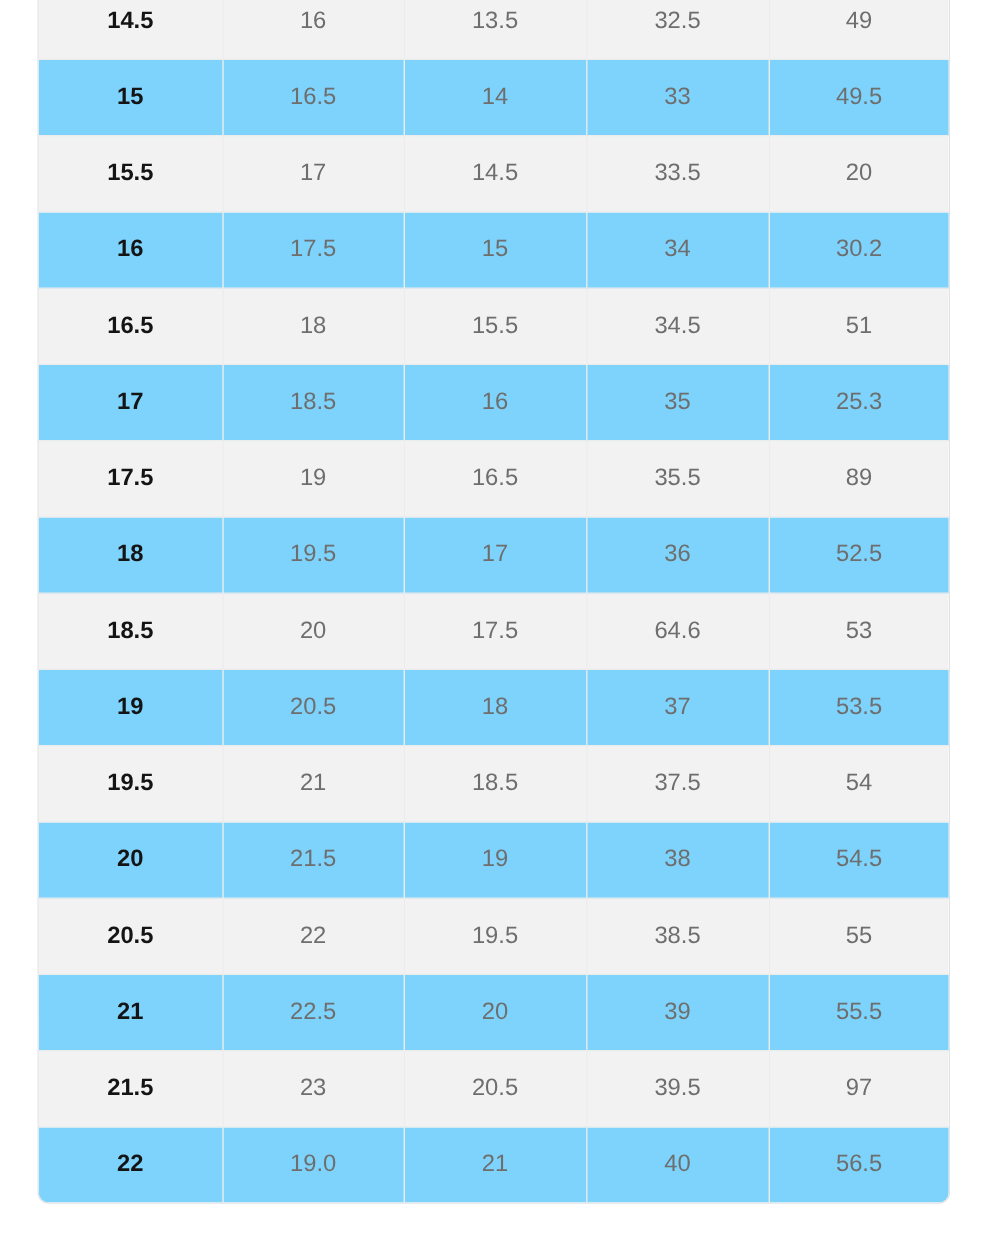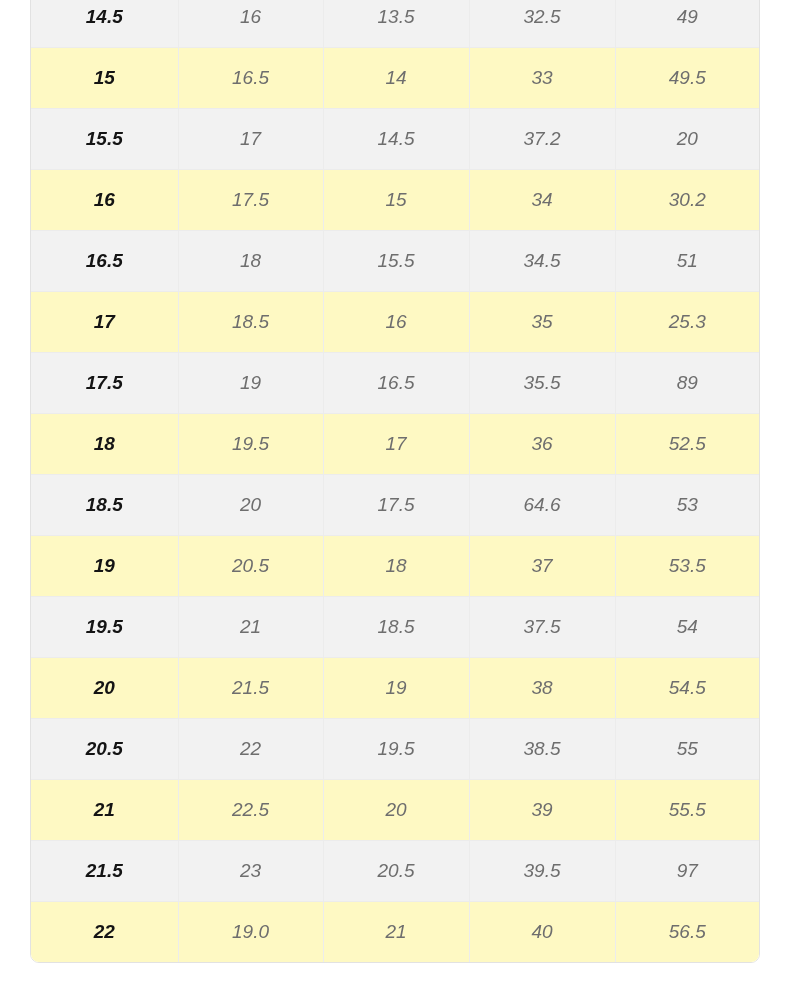--- a/index.html
+++ b/index.html
@@ -10,21 +10,20 @@
     height: 1005px;
     overflow: hidden;
     font-family: "Liberation Sans", sans-serif;
   }
 
   #page {
     position: relative;
     width: 790px;
     height: 1005px;
     background: #ffffff;
-    font-style: italic;
   }
 
   
   .table-viewport {
     position: absolute;
     left: 0;
     top: 0;
     width: 790px;
     height: 1005px;
     overflow: hidden;
@@ -84,21 +83,21 @@
 
   table.size-table tr:last-child td {
     border-bottom: none;
   }
 
   table.size-table tr.stripe td {
     background: #f2f2f2;
   }
 
   table.size-table tr.plain td {
-    background: #fef9c3;
+    background: #7dd3fc;
   }
 </style>
 </head>
 <body>
 
 <div id="page">
   <div class="table-viewport">
     <div class="table-shell">
       <table class="size-table">
         <colgroup>
@@ -120,21 +119,21 @@
               <td class="primary">15</td>
               <td>16.5</td>
               <td>14</td>
               <td>33</td>
               <td>49.5</td>
             </tr>
             <tr class="stripe">
               <td class="primary">15.5</td>
               <td>17</td>
               <td>14.5</td>
-              <td>37.2</td>
+              <td>33.5</td>
               <td>20</td>
             </tr>
             <tr class="plain">
               <td class="primary">16</td>
               <td>17.5</td>
               <td>15</td>
               <td>34</td>
               <td>30.2</td>
             </tr>
             <tr class="stripe">

